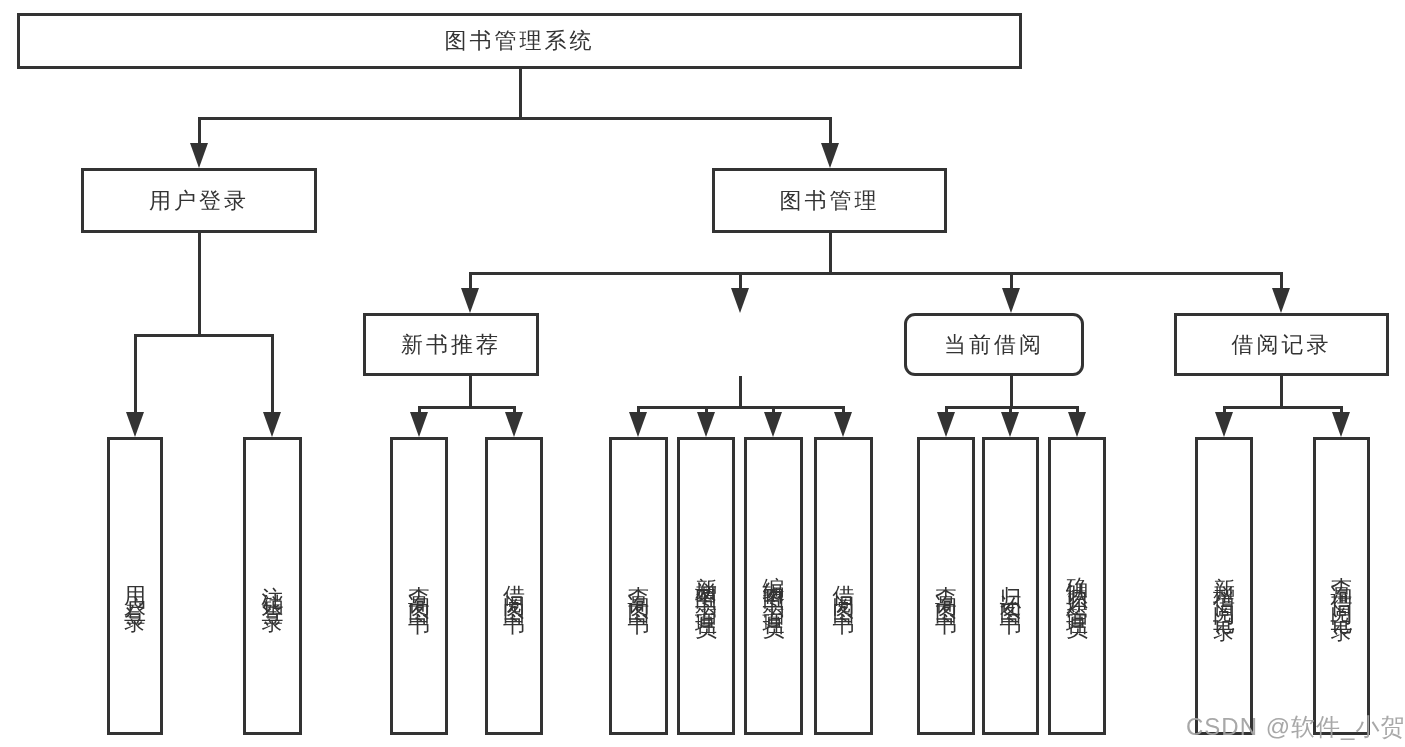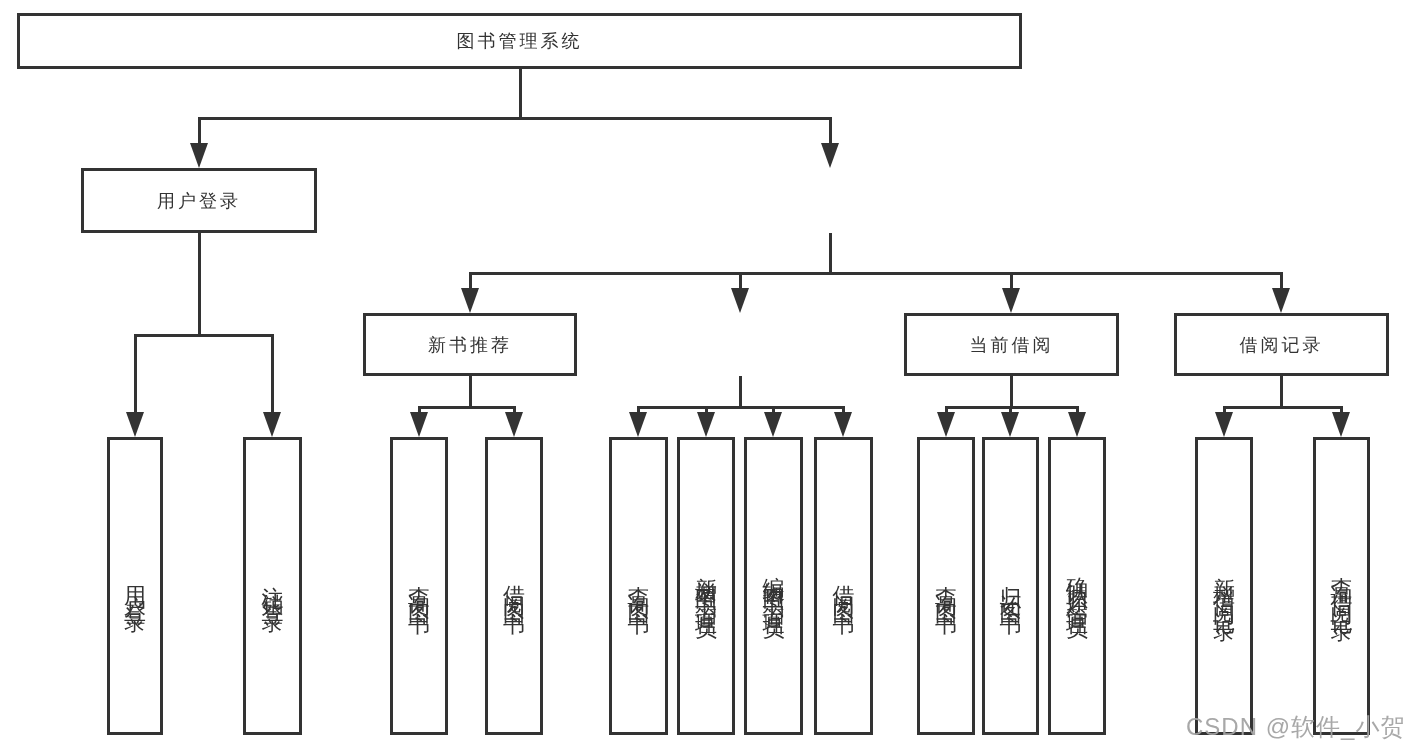--- a/index.html
+++ b/index.html
@@ -15,21 +15,21 @@
     position: absolute;
     box-sizing: border-box;
     border: 3px solid #333333;
     background: #ffffff;
     display: flex;
     align-items: center;
     justify-content: center;
     color: #333333;
   }
   .hnode {
-    font-size: 18px;
+    font-size: 22px;
     letter-spacing: 3px;
   }
   .vnode {
     writing-mode: vertical-rl;
     font-size: 22px;
     letter-spacing: 9px;
     line-height: 1;
   }
   .line {
     position: absolute;
@@ -65,42 +65,43 @@
 
   <div class="line" style="left:198px; top:117px; width:634px; height:3px;"></div>
 
   <div class="line" style="left:198px; top:117px; width:3px; height:30px;"></div>
   <div class="arrow" style="left:190px; top:143px;"></div>
 
   <div class="line" style="left:829px; top:117px; width:3px; height:30px;"></div>
   <div class="arrow" style="left:821px; top:143px;"></div>
 
   <div class="node hnode" style="left:81px; top:168px; width:236px; height:65px;">用户登录</div>
+  <div class="node hnode" style="left:712px; top:168px; width:235px; height:65px;">图书管理</div>
 
   <div class="line" style="left:198px; top:233px; width:3px; height:103px;"></div>
   <div class="line" style="left:134px; top:334px; width:140px; height:3px;"></div>
   <div class="line" style="left:134px; top:334px; width:3px; height:82px;"></div>
   <div class="arrow" style="left:126px; top:412px;"></div>
   <div class="line" style="left:271px; top:334px; width:3px; height:82px;"></div>
   <div class="arrow" style="left:263px; top:412px;"></div>
 
   <div class="line" style="left:829px; top:233px; width:3px; height:41px;"></div>
   <div class="line" style="left:469px; top:272px; width:814px; height:3px;"></div>
 
   <div class="line" style="left:469px; top:272px; width:3px; height:20px;"></div>
   <div class="arrow" style="left:461px; top:288px;"></div>
   <div class="line" style="left:739px; top:272px; width:3px; height:20px;"></div>
   <div class="arrow" style="left:731px; top:288px;"></div>
   <div class="line" style="left:1010px; top:272px; width:3px; height:20px;"></div>
   <div class="arrow" style="left:1002px; top:288px;"></div>
   <div class="line" style="left:1280px; top:272px; width:3px; height:20px;"></div>
   <div class="arrow" style="left:1272px; top:288px;"></div>
 
-  <div class="node hnode" style="left:363px; top:313px; width:214px; height:63px;">新书推荐</div>
-  <div class="node hnode" style="left:904px; top:313px; width:215px; height:63px;">当前借阅</div>
+  <div class="node hnode" style="left:363px; top:313px; width:176px; height:63px;">新书推荐</div>
+  <div class="node hnode" style="left:904px; top:313px; width:180px; height:63px;border-radius:11px;">当前借阅</div>
   <div class="node hnode" style="left:1174px; top:313px; width:215px; height:63px;">借阅记录</div>
 
   <div class="line" style="left:469px; top:376px; width:3px; height:32px;"></div>
   <div class="line" style="left:418px; top:406px; width:98px; height:3px;"></div>
   <div class="line" style="left:418px; top:406px; width:3px; height:12px;"></div>
   <div class="arrow" style="left:410px; top:412px;"></div>
   <div class="line" style="left:513px; top:406px; width:3px; height:12px;"></div>
   <div class="arrow" style="left:505px; top:412px;"></div>
 
   <div class="line" style="left:739px; top:376px; width:3px; height:32px;"></div>

